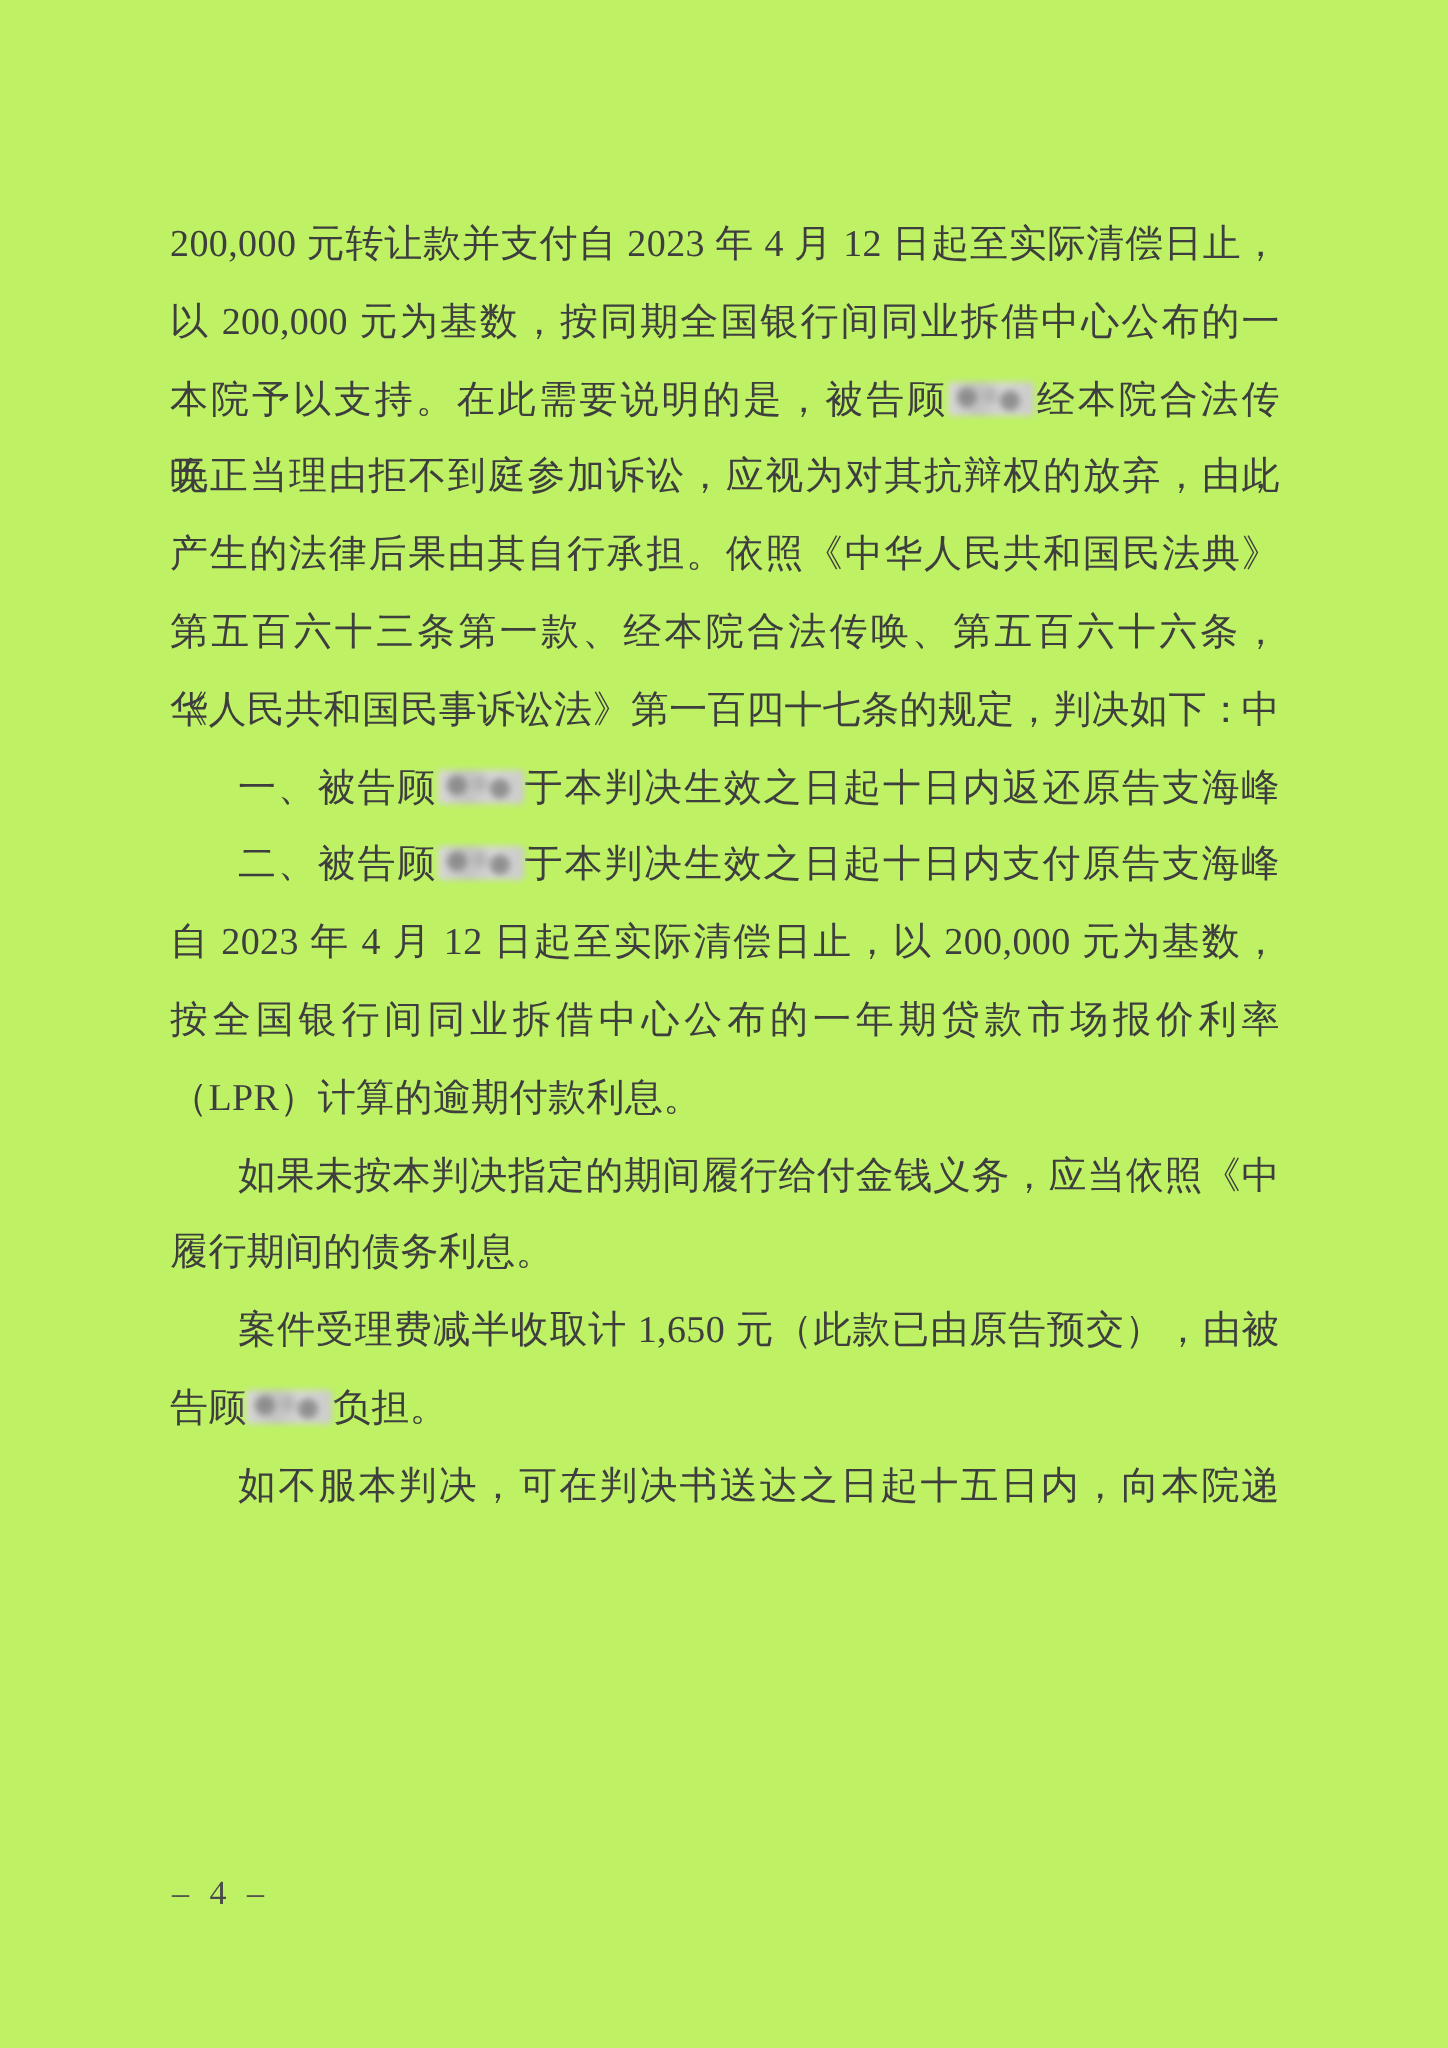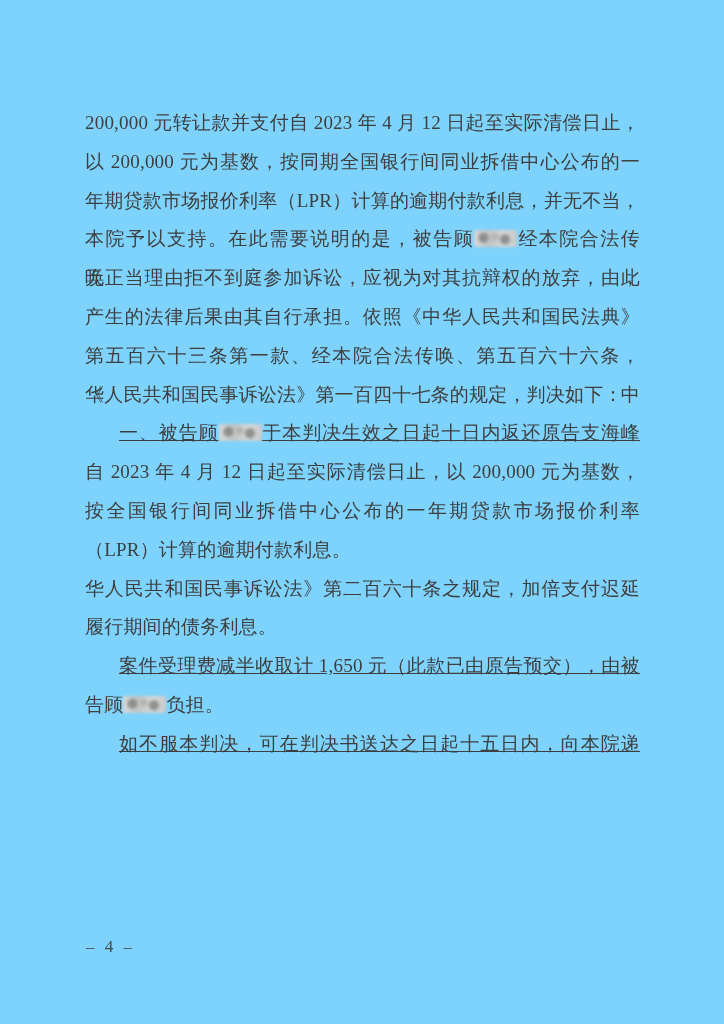--- a/index.html
+++ b/index.html
@@ -7,21 +7,21 @@
     padding: 0;
     width: 724px;
     height: 1024px;
     overflow: hidden;
     background: #ffffff;
   }
   .page {
     position: relative;
     width: 724px;
     height: 1024px;
-    background: #7dd3fc;
+    background: #bef264;
     font-family: "Liberation Serif", "DejaVu Serif", serif;
   }
   .content {
     position: absolute;
     left: 85px;
     top: 104px;
     width: 555px;
   }
   .line {
     font-size: 19px;
@@ -30,21 +30,20 @@
     color: #3e3e3e;
     text-align: justify;
     text-align-last: justify;
     letter-spacing: 0.2px;
   }
   .line.last {
     text-align-last: left;
   }
   .line.indent {
     text-indent: 34px;
-    text-decoration: underline;
   }
   .redacted {
     display: inline-block;
     width: 43px;
     height: 17px;
     vertical-align: -2px;
     border-radius: 2px;
     background:
       radial-gradient(circle at 22% 45%, #8e8e8e 0 4px, rgba(0,0,0,0) 6px),
       radial-gradient(circle at 72% 55%, #909090 0 4px, rgba(0,0,0,0) 6px),
@@ -62,30 +61,30 @@
     letter-spacing: 3px;
   }
 </style>
 </head>
 <body>
 
 <div class="page">
   <div class="content">
       <div class="line">200,000 元转让款并支付自 2023 年 4 月 12 日起至实际清偿日止，</div>
       <div class="line">以 200,000 元为基数，按同期全国银行间同业拆借中心公布的一</div>
-      <div class="line">年期贷款市场报价利率（LPR）计算的逾期付款利息，并无不当，</div>
       <div class="line">本院予以支持。在此需要说明的是，被告顾<span class="redacted"></span>经本院合法传唤，</div>
       <div class="line">无正当理由拒不到庭参加诉讼，应视为对其抗辩权的放弃，由此</div>
       <div class="line">产生的法律后果由其自行承担。依照《中华人民共和国民法典》</div>
       <div class="line">第五百六十三条第一款、经本院合法传唤、第五百六十六条，《中</div>
       <div class="line last">华人民共和国民事诉讼法》第一百四十七条的规定，判决如下：</div>
       <div class="line indent">一、被告顾<span class="redacted"></span>于本判决生效之日起十日内返还原告支海峰</div>
+      <div class="line indent">二、被告顾<span class="redacted"></span>于本判决生效之日起十日内支付原告支海峰</div>
       <div class="line">自 2023 年 4 月 12 日起至实际清偿日止，以 200,000 元为基数，</div>
       <div class="line">按全国银行间同业拆借中心公布的一年期贷款市场报价利率</div>
       <div class="line last">（LPR）计算的逾期付款利息。</div>
-      <div class="line">华人民共和国民事诉讼法》第二百六十条之规定，加倍支付迟延</div>
+      <div class="line indent">如果未按本判决指定的期间履行给付金钱义务，应当依照《中</div>
       <div class="line last">履行期间的债务利息。</div>
       <div class="line indent">案件受理费减半收取计 1,650 元（此款已由原告预交），由被</div>
       <div class="line last">告顾<span class="redacted"></span>负担。</div>
       <div class="line indent">如不服本判决，可在判决书送达之日起十五日内，向本院递</div>
     </div>
   <div class="footer">– 4 –</div>
 </div>
 
 </body></html>

